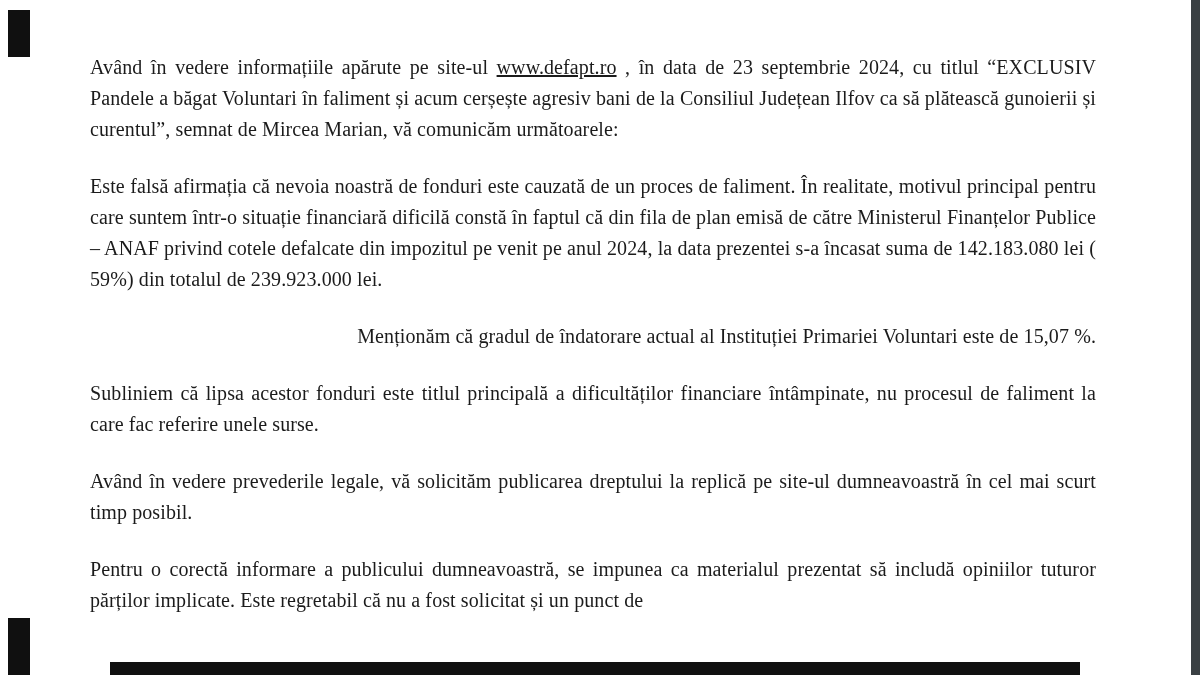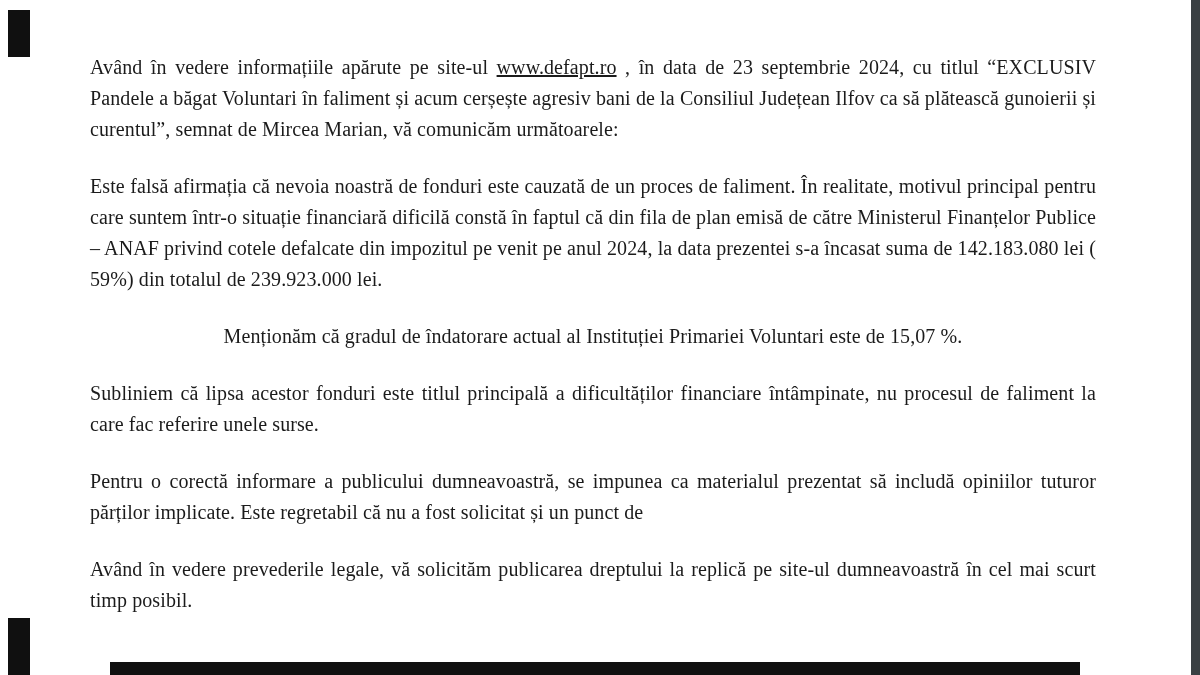--- a/index.html
+++ b/index.html
@@ -25,21 +25,21 @@
     color: #1b1b1b;
   }
   .page p {
     margin: 0 0 26px 12px;
     font-size: 20px;
     line-height: 31px;
     text-align: justify;
     letter-spacing: 0.1px;
   }
   .page p.single {
-    text-align: center;
+    text-align: right;
   }
   .doc-link {
     text-decoration: underline;
     color: inherit;
   }
   
   .edge-right {
     position: absolute;
     right: 0; top: 0;
     width: 9px;
@@ -71,22 +71,22 @@
 <div class="page">
 
   <p><span>Având în vedere informațiile apărute pe site-ul </span><span class="doc-link">www.defapt.ro</span><span> , în data de 23 septembrie 2024, cu titlul “EXCLUSIV Pandele a băgat Voluntari în faliment și acum cerșește agresiv bani de la Consiliul Județean Ilfov ca să plătească gunoierii și curentul”,  semnat de Mircea Marian, vă comunicăm următoarele:</span></p>
 
   <p>Este falsă afirmația că nevoia noastră de fonduri este cauzată de un proces de faliment. În realitate, motivul principal pentru care suntem într-o situație financiară dificilă constă în faptul că din fila de plan emisă de către Ministerul Finanțelor Publice – ANAF privind cotele defalcate din impozitul pe venit pe anul 2024, la data prezentei s-a încasat suma de 142.183.080 lei ( 59%) din totalul de 239.923.000 lei.</p>
 
   <p class="single">Menționăm că gradul de îndatorare actual al Instituției Primariei Voluntari  este de  15,07 %.</p>
 
   <p>Subliniem că lipsa acestor fonduri este titlul principală a dificultăților financiare întâmpinate, nu procesul de faliment la care fac referire unele surse.</p>
 
+  <p>Având în vedere prevederile legale, vă solicităm publicarea dreptului la replică pe site-ul dumneavoastră în cel mai scurt timp posibil.</p>
+
   <p>Pentru o corectă informare a publicului dumneavoastră, se impunea ca materialul prezentat să includă opiniilor tuturor părților implicate. Este regretabil că nu a fost solicitat și un punct de</p>
-
-  <p>Având în vedere prevederile legale, vă solicităm publicarea dreptului la replică pe site-ul dumneavoastră în cel mai scurt timp posibil.</p>
 
 </div>
 
 <div class="mark-top-left"></div>
 <div class="mark-bottom-left"></div>
 <div class="band-bottom"></div>
 <div class="edge-right"></div>
 
 </body></html>

